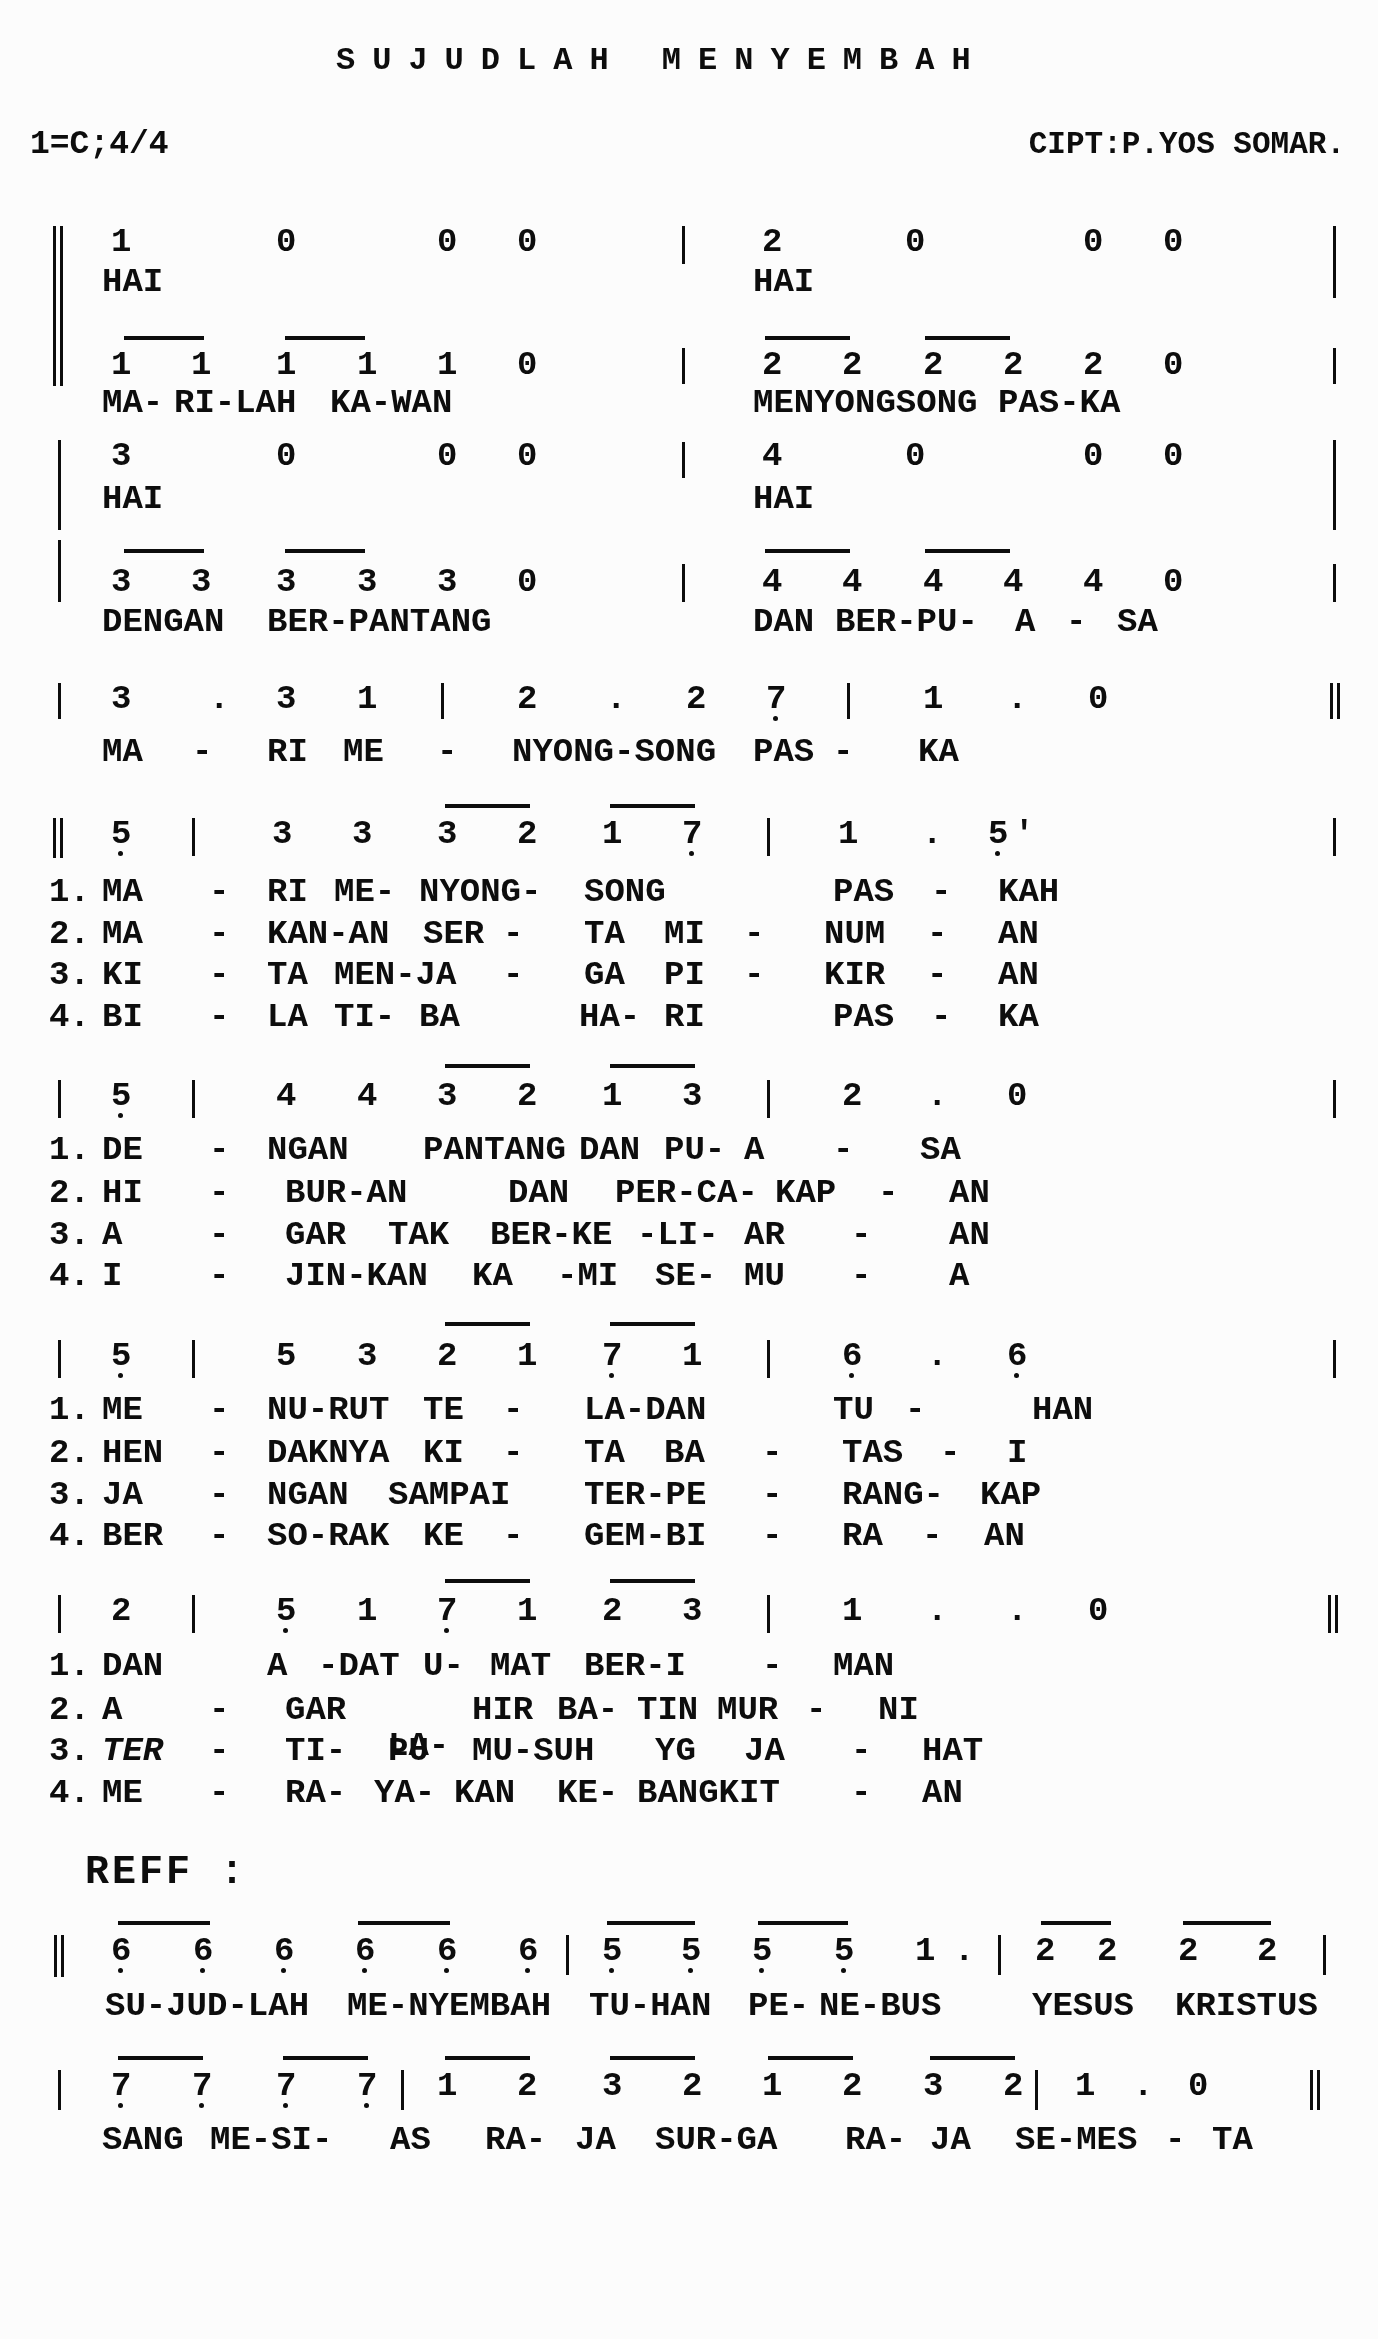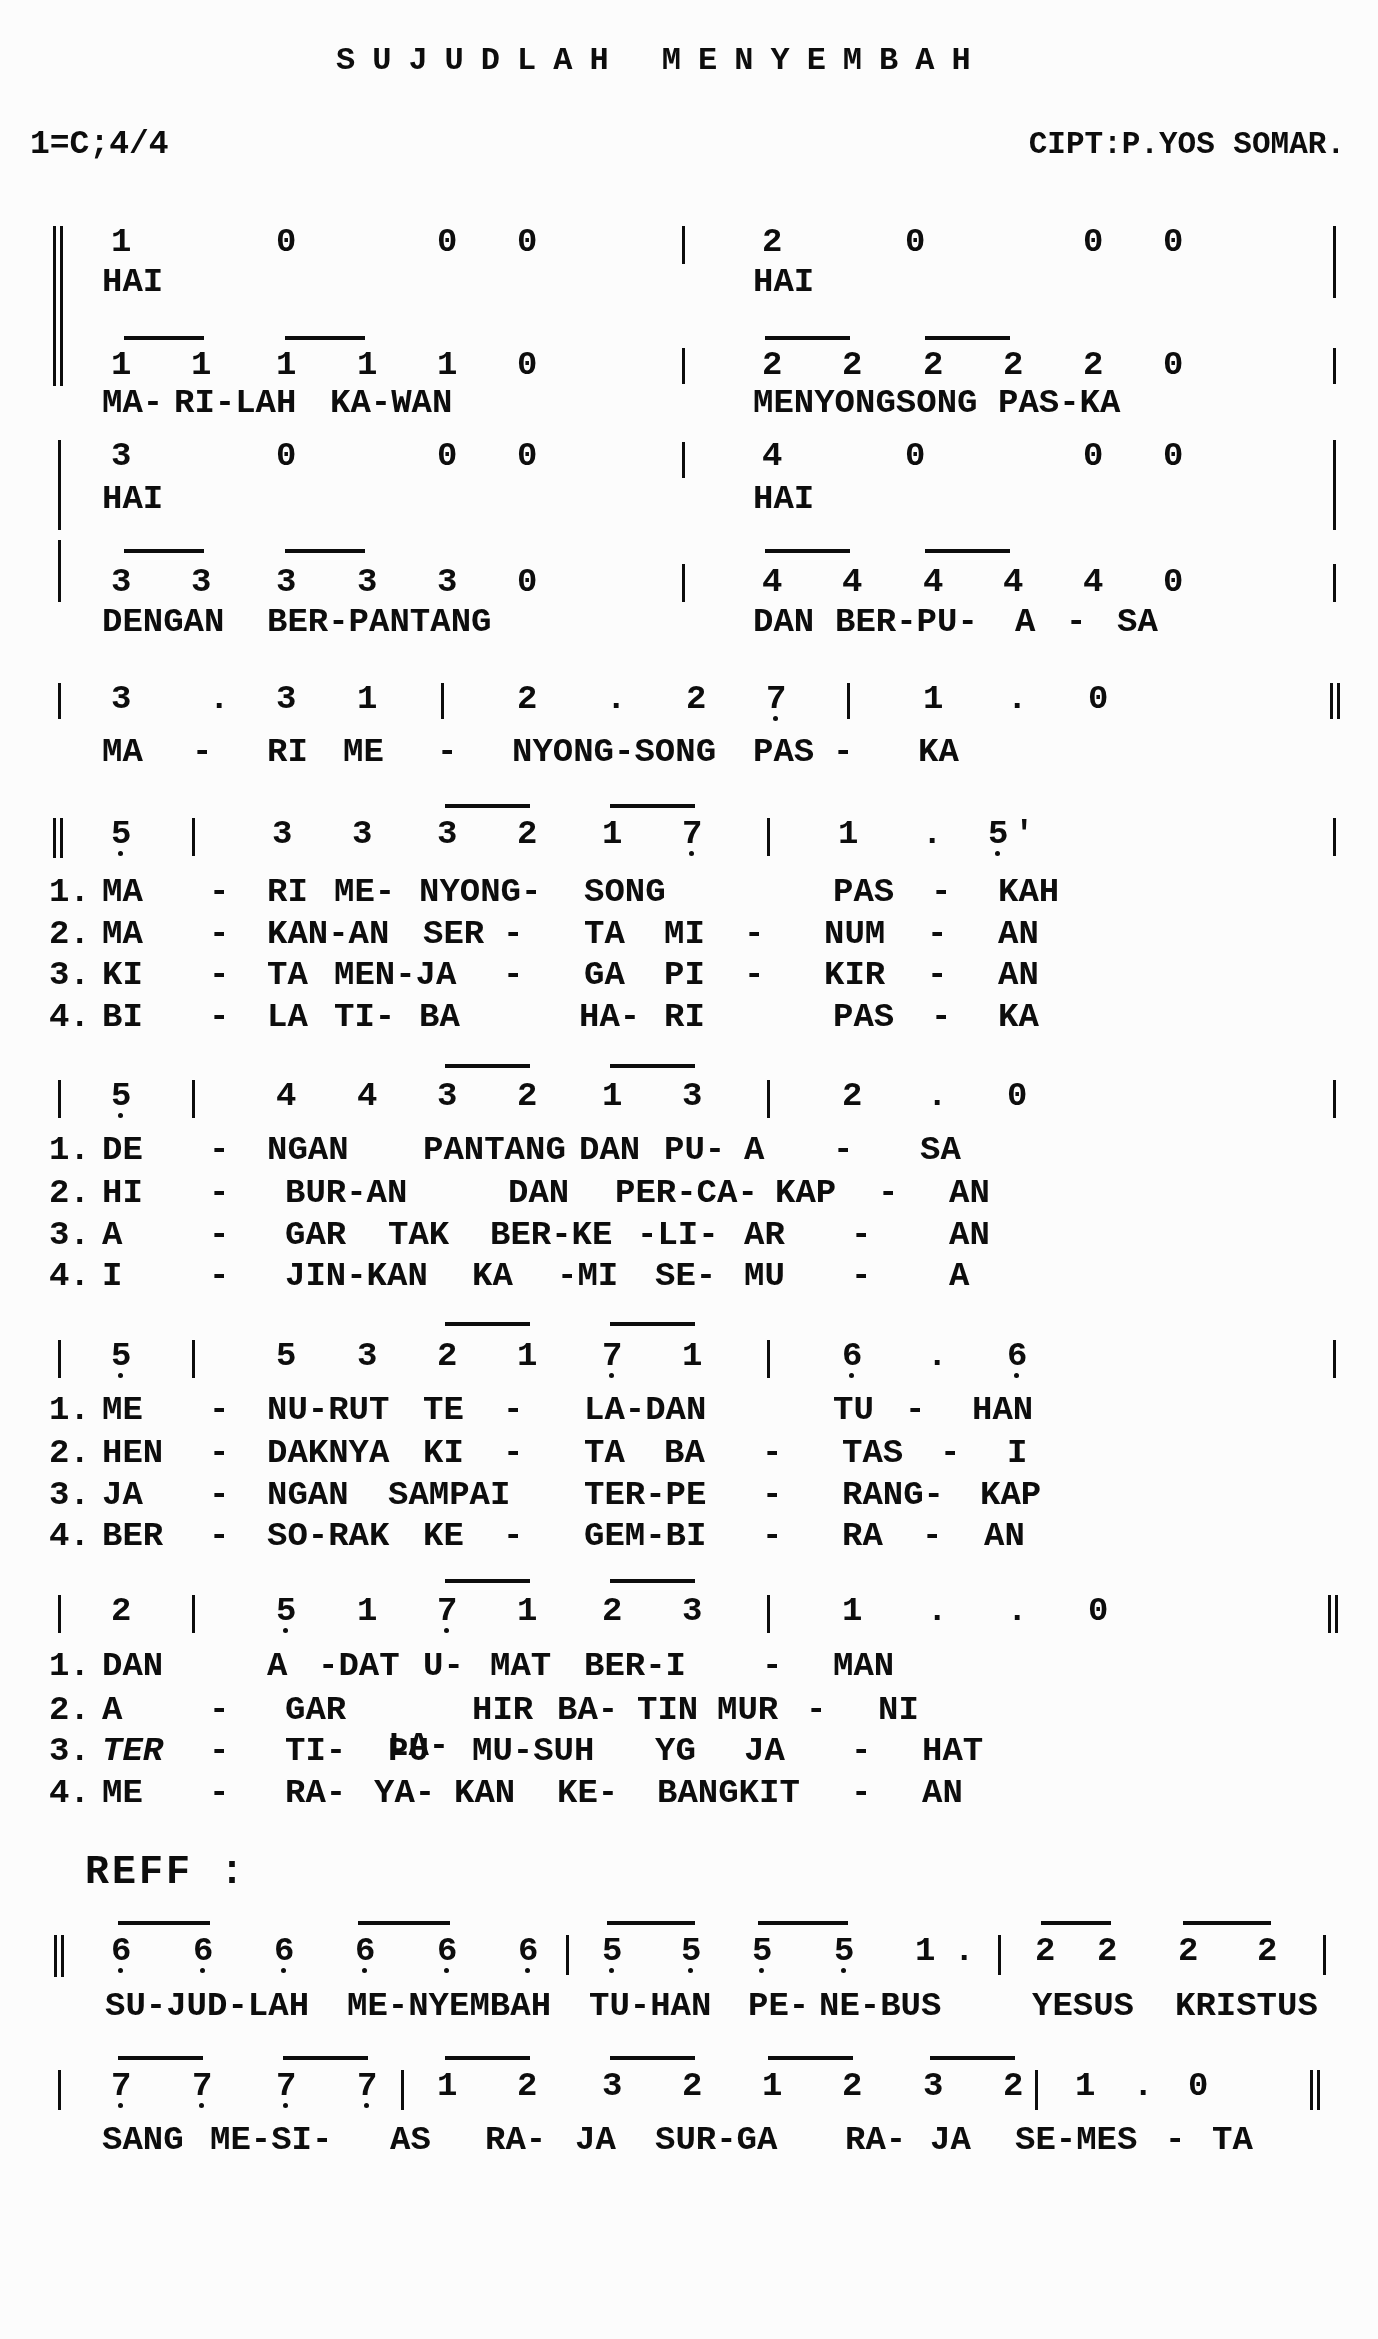--- a/index.html
+++ b/index.html
@@ -306,21 +306,21 @@
         <div class="odot" style="left: 1014px; top: 1373px;"></div>
         <div class="tok" style="left: 49px; top: 1393px;">1.</div>
         <div class="tok" style="left: 102px; top: 1393px;">ME</div>
         <div class="tok" style="left: 209px; top: 1393px;">-</div>
         <div class="tok" style="left: 267px; top: 1393px;">NU-RUT</div>
         <div class="tok" style="left: 423px; top: 1393px;">TE</div>
         <div class="tok" style="left: 503px; top: 1393px;">-</div>
         <div class="tok" style="left: 584px; top: 1393px;">LA-DAN</div>
         <div class="tok" style="left: 833px; top: 1393px;">TU</div>
         <div class="tok" style="left: 905px; top: 1393px;">-</div>
-        <div class="tok" style="left: 972px; top: 1393px; text-align: center;">HAN</div>
+        <div class="tok" style="left: 1032px; top: 1393px; text-align: center;">HAN</div>
         <div class="tok" style="left: 49px; top: 1436px;">2.</div>
         <div class="tok" style="left: 102px; top: 1436px;">HEN</div>
         <div class="tok" style="left: 209px; top: 1436px;">-</div>
         <div class="tok" style="left: 267px; top: 1436px;">DAKNYA</div>
         <div class="tok" style="left: 423px; top: 1436px;">KI</div>
         <div class="tok" style="left: 503px; top: 1436px;">-</div>
         <div class="tok" style="left: 584px; top: 1436px;">TA</div>
         <div class="tok" style="left: 664px; top: 1436px;">BA</div>
         <div class="tok" style="left: 762px; top: 1436px;">-</div>
         <div class="tok" style="left: 842px; top: 1436px;">TAS</div>
@@ -397,21 +397,21 @@
         <div class="tok" style="left: 744px; top: 1734px;">JA</div>
         <div class="tok" style="left: 851px; top: 1734px;">-</div>
         <div class="tok" style="left: 922px; top: 1734px;">HAT</div>
         <div class="tok" style="left: 49px; top: 1776px;">4.</div>
         <div class="tok" style="left: 102px; top: 1776px;">ME</div>
         <div class="tok" style="left: 209px; top: 1776px;">-</div>
         <div class="tok" style="left: 285px; top: 1776px;">RA-</div>
         <div class="tok" style="left: 374px; top: 1776px;">YA-</div>
         <div class="tok" style="left: 454px; top: 1776px;">KAN</div>
         <div class="tok" style="left: 557px; top: 1776px;">KE-</div>
-        <div class="tok" style="left: 637px; top: 1776px; margin-left: 20px;">BANGKIT</div>
+        <div class="tok" style="left: 637px; top: 1776px;">BANGKIT</div>
         <div class="tok" style="left: 851px; top: 1776px;">-</div>
         <div class="tok" style="left: 922px; top: 1776px;">AN</div>
       </div>
       <div class="">
         <div class="beam" style="left: 118px; top: 1921px; width: 92px;"></div>
         <div class="beam" style="left: 358px; top: 1921px; width: 92px;"></div>
         <div class="beam" style="left: 607px; top: 1921px; width: 88px;"></div>
         <div class="beam" style="left: 758px; top: 1921px; width: 90px;"></div>
         <div class="beam" style="left: 1041px; top: 1921px; width: 70px;"></div>
         <div class="beam" style="left: 1183px; top: 1921px; width: 88px;"></div>

